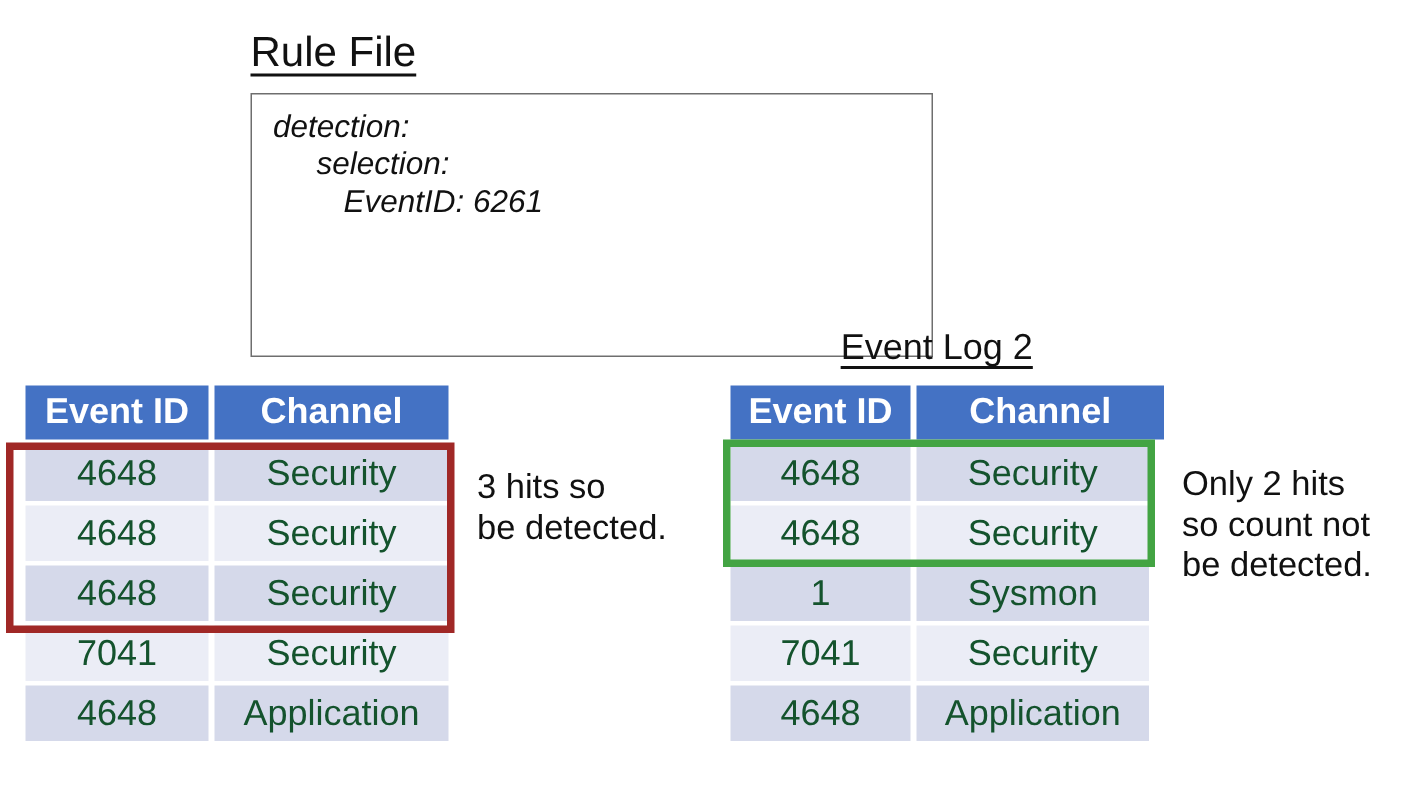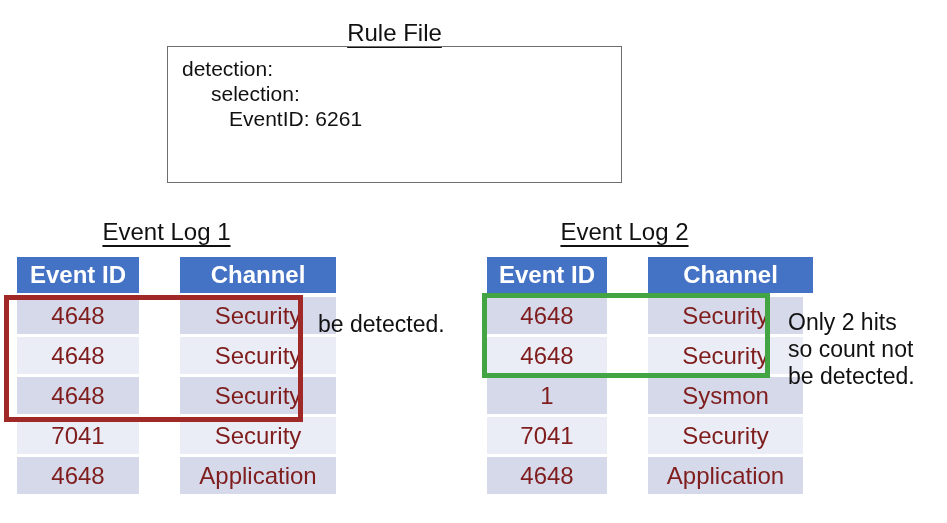--- a/index.html
+++ b/index.html
@@ -7,59 +7,60 @@
     position:relative;
     width:947px;height:523px;
     background:#ffffff;
     font-family:"Liberation Sans", sans-serif;
     color:#1b1b1b;
     overflow:hidden;
   }
   
   .rule-title{
     position:absolute;left:167px;top:19px;width:455px;
-    text-align:center;font-size:24px;color:#111;
+    text-align:left;font-size:28px;color:#111;
     text-decoration:underline;text-underline-offset:5px;text-decoration-thickness:1.5px;
   }
   .rule-box{
-    position:absolute;left:167px;top:46px;width:455px;height:137px;
+    position:absolute;left:167px;top:62px;width:455px;height:176px;
     border:1px solid #6e6e6e;box-sizing:border-box;
     padding:9px 0 0 14px;
+    font-style:italic;
   }
   .rule-line{font-size:21px;line-height:25px;white-space:pre;color:#111;}
   .ind-0{padding-left:0;}
   .ind-1{padding-left:29px;}
   .ind-2{padding-left:47px;}
 
   
   .log-title{
     position:absolute;top:218px;width:283px;text-align:center;
     font-size:24px;color:#111;
     text-decoration:underline;text-underline-offset:5px;text-decoration-thickness:1.5px;
   }
   .log-title.left{left:25px;}
   .log-title.right{left:483px;}
 
   
   .log-table{position:absolute;top:257px;}
   .log-table.left{left:17px;}
   .log-table.right{left:487px;}
-  .t-row{display:flex;margin-bottom:3px;gap:37px;}
+  .t-row{display:flex;margin-bottom:3px;}
   .t-row.header{margin-bottom:4px;}
   .cell{
     display:flex;align-items:center;justify-content:center;
     box-sizing:border-box;font-size:24px;
   }
   .t-row .cell{margin-right:4px;}
   .t-row .cell:last-child{margin-right:0;}
   .hcell{
     height:36px;background:var(--header-blue,#4472C4);
     color:#ffffff;font-weight:700;
   }
-  .bcell{height:37px;color:#7f1d1d;}
+  .bcell{height:37px;color:#14532d;}
   .band-dark{background:var(--band-dark,#D5D9EA);}
   .band-light{background:var(--band-light,#EBEDF6);}
   .left-c1{width:122px;}
   .left-c2{width:156px;}
   .right-c1{width:120px;}
   .right-c2{width:155px;}
   .right-h2{width:165px;}
 
   
   .hl-box{position:absolute;box-sizing:border-box;background:transparent;}
@@ -82,21 +83,20 @@
 
 <div class="canvas">
 
   <div class="rule-title">Rule File</div>
   <div class="rule-box">
     <div class="rule-line ind-0">detection:</div>
     <div class="rule-line ind-1">selection:</div>
     <div class="rule-line ind-2">EventID: 6261</div>
   </div>
 
-  <div class="log-title left">Event Log 1</div>
   <div class="log-table left">
     <div class="t-row header">
       <div class="cell hcell left-c1">Event ID</div>
       <div class="cell hcell left-c2">Channel</div>
     </div>
     <div class="t-row">
       <div class="cell bcell band-dark left-c1">4648</div>
       <div class="cell bcell band-dark left-c2">Security</div>
     </div>
     <div class="t-row">
@@ -111,20 +111,21 @@
       <div class="cell bcell band-light left-c1">7041</div>
       <div class="cell bcell band-light left-c2">Security</div>
     </div>
     <div class="t-row">
       <div class="cell bcell band-dark left-c1">4648</div>
       <div class="cell bcell band-dark left-c2">Application</div>
     </div>
   </div>
   <div class="hl-box hl-red"></div>
   <div class="note left">
+    <div>3 hits so</div>
     <div>be detected.</div>
   </div>
 
   <div class="log-title right">Event Log 2</div>
   <div class="log-table right">
     <div class="t-row header">
       <div class="cell hcell right-c1">Event ID</div>
       <div class="cell hcell right-h2">Channel</div>
     </div>
     <div class="t-row">

